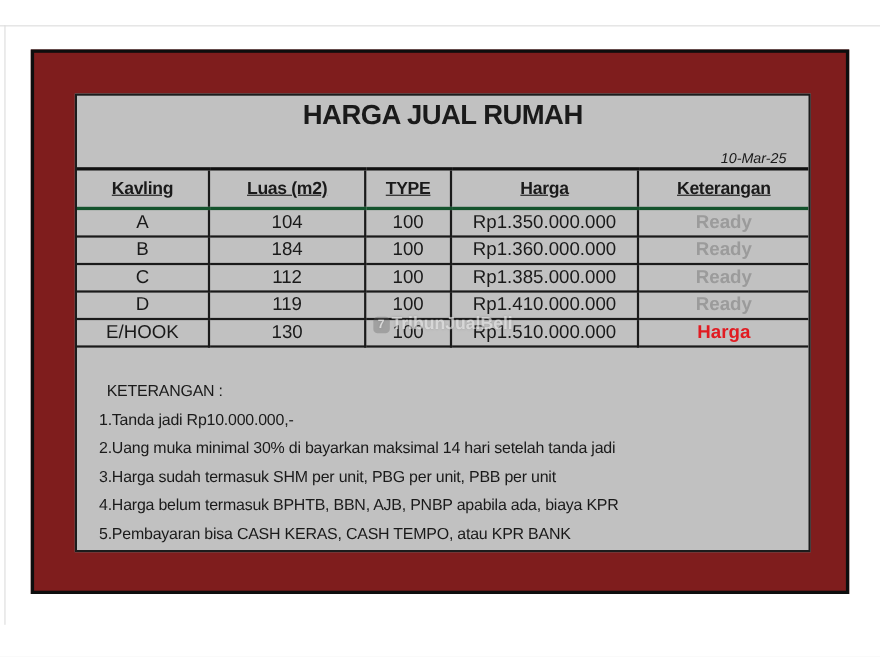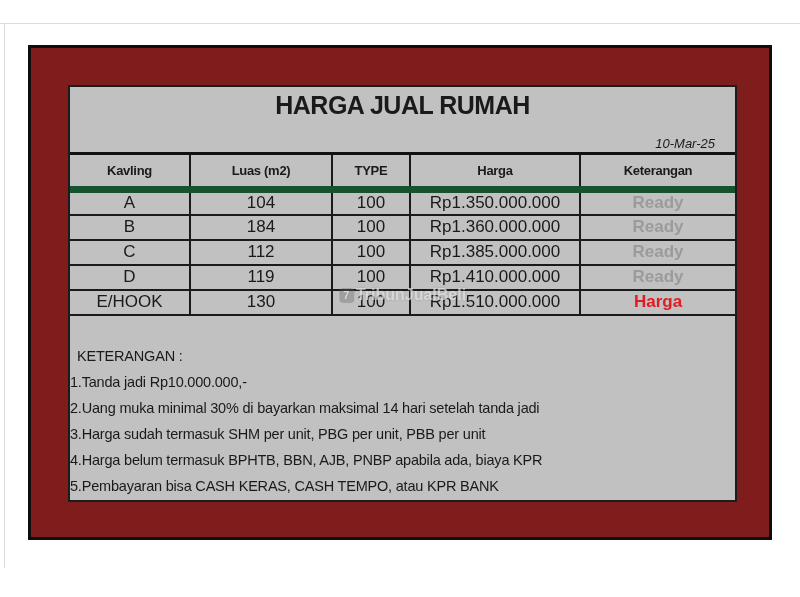--- a/index.html
+++ b/index.html
@@ -25,31 +25,31 @@
   .title-sub  { font-size: 18px; font-weight: bold; letter-spacing: -0.3px; line-height: 20px; }
   .date { position: absolute; right: 20px; bottom: 1px; font-style: italic; font-size: 13px; }
 
   
   table.price { width: 100%; border-collapse: collapse; table-layout: fixed; }
   table.price th, table.price td {
     border: 2px solid #1a1a1a; text-align: center; vertical-align: middle;
     overflow: hidden; white-space: nowrap;
   }
   table.price th {
-    font-size: 13px; font-weight: bold; letter-spacing: -0.3px; height: 36px;
-    border-top: 3px solid #111; border-bottom: 7px solid #14532d;
+    font-size: 16px; font-weight: bold; letter-spacing: -0.3px; height: 36px;
+    border-top: 3px solid #111; border-bottom: 3px solid #14532d; text-decoration: underline;
   }
   table.price td { font-size: 17px; height: 25px; }
   table.price th:first-child, table.price td:first-child { border-left: none; }
   table.price th:last-child,  table.price td:last-child  { border-right: none; }
   .status-cell { color: #9b9b9b; font-weight: bold; }
   .status-cell[data-status="Sold"] { color: #e11b22; }
 
   
-  .notes { padding: 27px 6px 0 0; font-size: 14.5px; line-height: 26px; letter-spacing: -0.2px; }
+  .notes { padding: 27px 6px 0 20px; font-size: 14.5px; line-height: 26px; letter-spacing: -0.2px; }
   .notes-heading { padding-left: 7px; }
 
   
   .watermark {
     position: absolute; top: 199px; left: 50%; transform: translateX(-50%);
     display: flex; align-items: center; gap: 2px;
     color: rgba(255,255,255,0.55); font-weight: bold; font-size: 16px;
     text-shadow: 0 0 2px rgba(110,110,110,0.45); pointer-events: none;
   }
   .watermark-badge {

